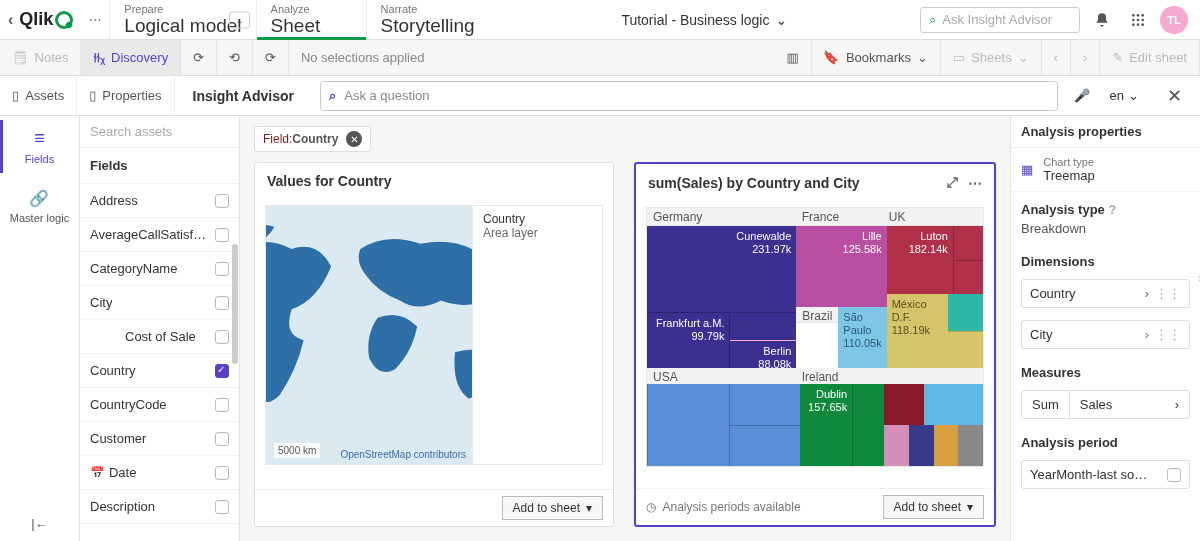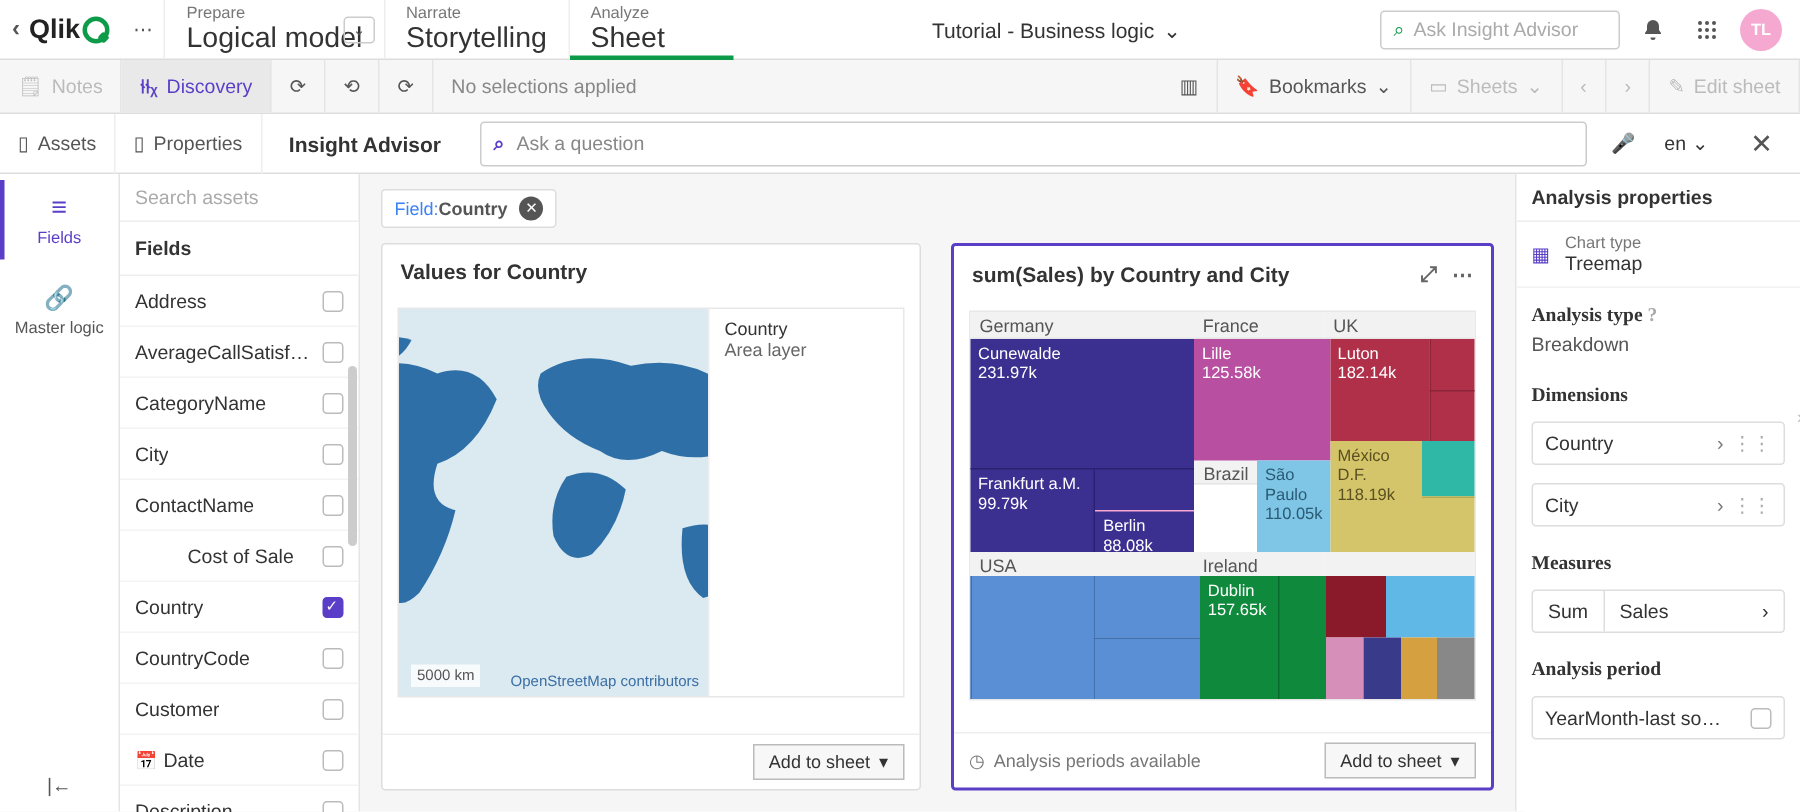--- a/index.html
+++ b/index.html
@@ -74,28 +74,28 @@
 .map-wrap { border:1px solid #e8e8e8; display:flex; height:260px;}
 .map-svg { flex:1; background:#e6f0f4; position:relative;}
 .map-legend { width:130px; padding:6px 10px; font-size:12px; color:#666; border-left:1px solid #eee;}
 .map-scale { position:absolute; left:8px; bottom:6px; font-size:10px; color:#555; background:rgba(255,255,255,0.8); padding:2px 4px;}
 .map-attr { position:absolute; right:6px; bottom:4px; font-size:10px; color:#3a6ea5; }
 
 .treemap { border:1px solid #e8e8e8; height:260px; display:flex; flex-direction:column; font-size:11px; color:#fff;}
 .tm-header { height:18px; font-size:12px; color:#555; padding:2px 6px; background:#f2f2f2; border-bottom:1px solid #e5e5e5; }
 .tm-cell { position:relative; padding:4px 5px; overflow:hidden; }
 .tm-cell .lbl { font-size:11px; line-height:1.2; }
-.tm-cell.dark { color:#fff; }
+.tm-cell.dark { color:#fff;text-align:right; }
 .tm-cell.light { color:#333; }
 
 .props { width:190px; border-left:1px solid #e5e5e5; display:flex; flex-direction:column; font-size:13px;}
 .props-header { padding:8px 10px; font-weight:600; border-bottom:1px solid #eee;}
 .props-row { display:flex; align-items:center; gap:10px; padding:8px 10px; border-bottom:1px solid #f2f2f2;}
 .props-row .ic { color:#5a3ec8; }
-.props-section { padding:10px 10px 4px; font-weight:600; color:#333;font-family:Liberation Serif, serif;}
+.props-section { padding:10px 10px 4px; font-weight:600; color:#333;}
 .props-sub { padding:0 10px 8px; color:#555;}
 .props-help { margin-left:auto; color:#aaa; }
 .dim-row { display:flex; align-items:center; border:1px solid #ddd; margin:6px 10px; padding:6px 8px; border-radius:3px; cursor:pointer;}
 .dim-row .chev { margin-left:auto; color:#777; padding-right:6px;}
 .dim-row .grip { color:#aaa; }
 .measure-row { display:flex; margin:6px 10px; border:1px solid #ddd; border-radius:3px;}
 .measure-row .seg { padding:6px 10px; border-right:1px solid #ddd; }
 .measure-row .seg.last { flex:1; display:flex; justify-content:space-between; border-right:none;}
 .period-row { display:flex; align-items:center; border:1px solid #ddd; margin:6px 10px; padding:6px 8px; border-radius:3px;}
 .period-row .cb { width:14px; height:14px; border:1px solid #bbb; border-radius:3px; margin-left:auto;}
@@ -111,27 +111,27 @@
     <span class="logo-chevron">‹</span>
     <span class="logo-q">Qlik<span class="green-circle"></span></span>
   </div>
   <div class="dots icon-btn">⋯</div>
   <div class="nav-tabs">
     <div class="nav-tab">
       <span class="small">Prepare</span>
       <span class="big">Logical model</span>
       <span class="chev">⌄</span>
     </div>
+    <div class="nav-tab active">
+      <span class="small">Analyze</span>
+      <span class="big">Sheet</span>
+    </div>
     <div class="nav-tab">
       <span class="small">Narrate</span>
       <span class="big">Storytelling</span>
-    </div>
-    <div class="nav-tab active">
-      <span class="small">Analyze</span>
-      <span class="big">Sheet</span>
     </div>
   </div>
   <div class="app-title">
     <span>Tutorial - Business logic</span>
     <span>⌄</span>
   </div>
   <div class="right-tools">
     <div class="searchbox">
       <span style="color:#0d9b4a;margin-right:6px">⌕</span>
       <span style="color:#aaa">Ask Insight Advisor</span>
@@ -246,24 +246,20 @@
         </div>
         <div class="field-row">
           <span style="overflow: hidden; text-overflow: ellipsis; white-space: nowrap;"><span>CategoryName</span></span>
           <span class="cb"></span>
         </div>
         <div class="field-row">
           <span style="overflow: hidden; text-overflow: ellipsis; white-space: nowrap;"><span>City</span></span>
           <span class="cb"></span>
         </div>
         <div class="field-row">
-          <span style="overflow: hidden; text-overflow: ellipsis; white-space: nowrap;"><span>ContactName</span></span>
-          <span class="cb"></span>
-        </div>
-        <div class="field-row">
           <span style="overflow: hidden; text-overflow: ellipsis; white-space: nowrap; margin-left: 35px;"><span>Cost of Sale</span></span>
           <span class="cb"></span>
         </div>
         <div class="field-row checked">
           <span style="overflow: hidden; text-overflow: ellipsis; white-space: nowrap;"><span>Country</span></span>
           <span class="cb"></span>
         </div>
         <div class="field-row">
           <span style="overflow: hidden; text-overflow: ellipsis; white-space: nowrap;"><span>CountryCode</span></span>
           <span class="cb"></span>
@@ -279,21 +275,21 @@
         <div class="field-row">
           <span style="overflow: hidden; text-overflow: ellipsis; white-space: nowrap;"><span>Description</span></span>
           <span class="cb"></span>
         </div>
       </div>
   </div>
 
   <div class="canvas">
     <div class="chip-row">
       <span class="chip">
-        <span><span style="color:#3b82f6">Field:</span><b>Country</b></span>
+        <span><span style="color:#7f1d1d">Field:</span><b>Country</b></span>
         <span class="xclose">✕</span>
       </span>
     </div>
     <div class="cards">
 
       <div class="card">
         <div class="card-title">
           <span>Values for Country</span>
         </div>
         <div class="card-body">

